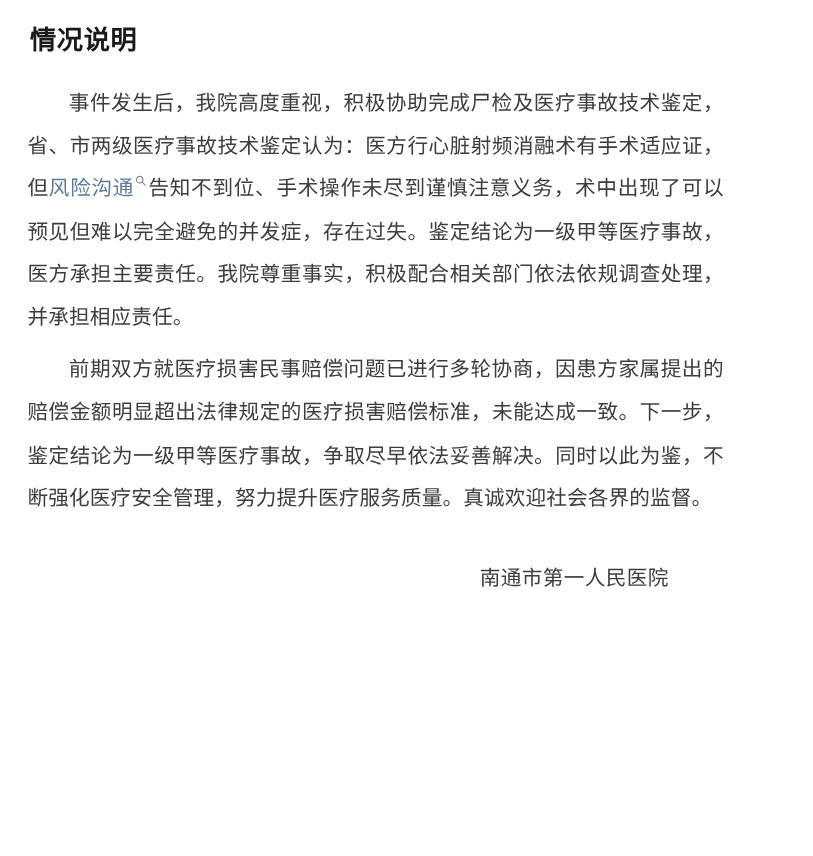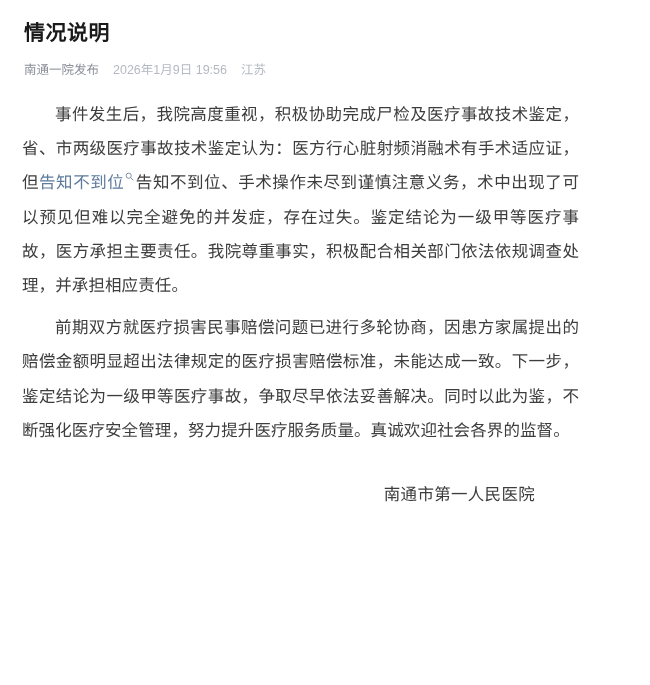--- a/index.html
+++ b/index.html
@@ -116,30 +116,27 @@
   }
 </style>
 </head>
 <body>
 
 <div class="page">
 
   <div class="article-header">
     <h1 class="article-title">情况说明</h1>
 
-    <div class="article-meta">
-      <span class="meta-source">南通一院发布</span><span class="meta-time">2026年1月9日 19:56</span><span class="meta-location">江苏</span>
-    </div>
   </div>
 
   <div class="article-body">
 
 
 
-    <p class="para"><span>事件发生后，我院高度重视，积极协助完成尸检及医疗事故技术鉴定，省、市两级医疗事故技术鉴定认为：医方行心脏射频消融术有手术适应证，但</span><span class="kw-link">告知不到位</span><span class="kw-search-icon"><svg viewBox="0 0 16 16" xmlns="http://www.w3.org/2000/svg">
+    <p class="para"><span>事件发生后，我院高度重视，积极协助完成尸检及医疗事故技术鉴定，省、市两级医疗事故技术鉴定认为：医方行心脏射频消融术有手术适应证，但</span><span class="kw-link">风险沟通</span><span class="kw-search-icon"><svg viewBox="0 0 16 16" xmlns="http://www.w3.org/2000/svg">
             <circle cx="6.6" cy="6.6" r="4.6" fill="none" stroke="#7b8a9c" stroke-width="1.7"></circle>
             <line x1="10.2" y1="10.2" x2="14.4" y2="14.4" stroke="#7b8a9c" stroke-width="1.7" stroke-linecap="round"></line>
           </svg></span><span>告知不到位、手术操作未尽到谨慎注意义务，术中出现了可以预见但难以完全避免的并发症，存在过失。鉴定结论为一级甲等医疗事故，医方承担主要责任。我院尊重事实，积极配合相关部门依法依规调查处理，并承担相应责任。</span></p>
 
     <p class="para">前期双方就医疗损害民事赔偿问题已进行多轮协商，因患方家属提出的赔偿金额明显超出法律规定的医疗损害赔偿标准，未能达成一致。下一步，鉴定结论为一级甲等医疗事故，争取尽早依法妥善解决。同时以此为鉴，不断强化医疗安全管理，努力提升医疗服务质量。真诚欢迎社会各界的监督。</p>
 
     <div class="signature">
       <div class="sig-org">南通市第一人民医院</div>
 
     </div>

